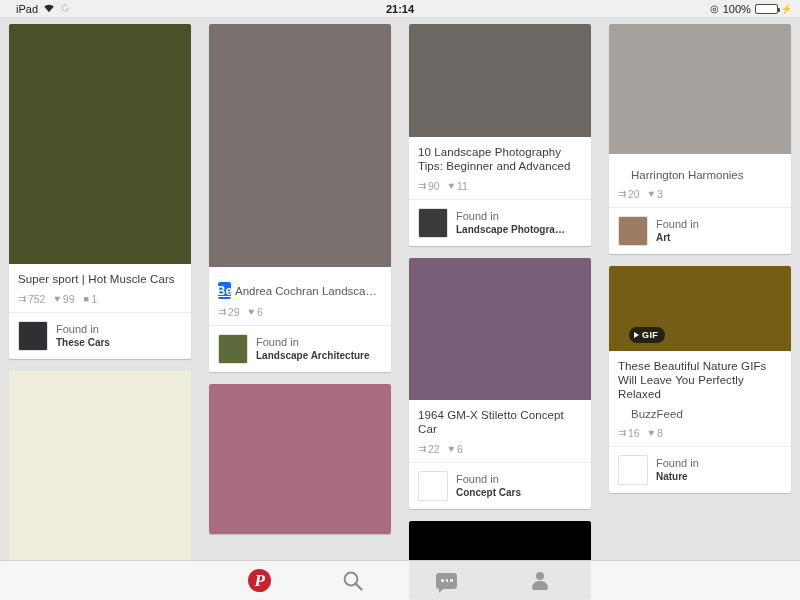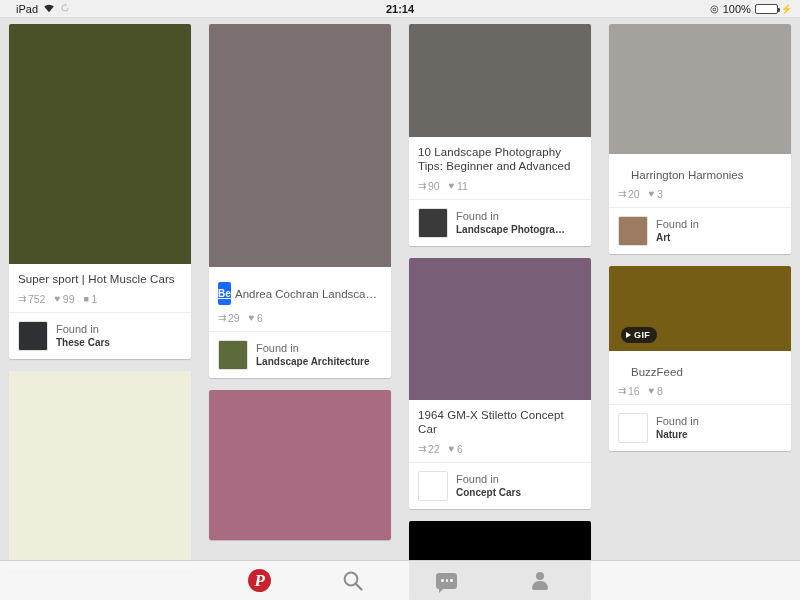--- a/index.html
+++ b/index.html
@@ -69,22 +69,22 @@
     font-size: 11.5px; line-height: 14px; color: #3b3b3b;
     letter-spacing: .1px;
   }
   .card-source {
     font-size: 11.5px; color: #5a5a5a; margin-top: 7px;
     display: flex; align-items: center; gap: 4px;
     white-space: nowrap; overflow: hidden; text-overflow: ellipsis;
   }
   .card-source.indented { padding-left: 13px; }
   .be-badge {
-    width: 13px; height: 23px; background: #1769ff; color: #fff;
-    font-size: 10px; font-weight: bold; border-radius: 2px;
+    width: 13px; height: 17px; background: #1769ff; color: #fff;
+    font-size: 12px; font-weight: bold; border-radius: 2px;
     display: inline-flex; align-items: center; justify-content: center;
     flex: 0 0 auto;
     text-decoration: underline;
   }
   .src-txt { overflow: hidden; text-overflow: ellipsis; }
 
   .stats {
     display: flex; align-items: center; gap: 9px;
     margin-top: 7px; font-size: 10.5px; color: #a2a2a2;
   }
@@ -105,21 +105,21 @@
     border: 1px solid #e0e0e0; overflow: hidden;
   }
   .found-text { line-height: 13px; overflow: hidden; }
   .found-label { font-size: 11px; color: #6b6b6b; }
   .found-name {
     font-size: 10px; font-weight: bold; color: #3b3b3b;
     white-space: nowrap; overflow: hidden; text-overflow: ellipsis;
   }
 
   .gif-badge {
-    position: absolute; left: 12px; bottom: 8px;
+    position: absolute; left: 20px; bottom: 8px;
     background: rgba(20,20,20,.82); color: #fff;
     font-size: 9px; font-weight: bold;
     padding: 3px 7px 3px 5px; border-radius: 9px;
     display: flex; align-items: center; gap: 3px;
     letter-spacing: .4px;
   }
   .gif-play {
     width: 0; height: 0; border-left: 5px solid #fff;
     border-top: 3.5px solid transparent; border-bottom: 3.5px solid transparent;
   }
@@ -342,20 +342,21 @@
         </div>
       </div>
       <div class="card">
         <div class="card-img" style="background: rgb(117, 93, 22); height: 85px;">
           <span class="gif-badge">
             <span class="gif-play"></span>
             <span>GIF</span>
           </span>
         </div>
         <div class="card-body">
+          <div class="card-title">These Beautiful Nature GIFs Will Leave You Perfectly Relaxed</div>
           <div class="card-source indented">
             <span class="src-txt">BuzzFeed</span>
           </div>
           <div class="stats">
             <span class="stat">
               <span class="ic ic-repin">⇉</span>
               <span>16</span>
             </span>
             <span class="stat">
               <span class="ic ic-heart">♥</span>

